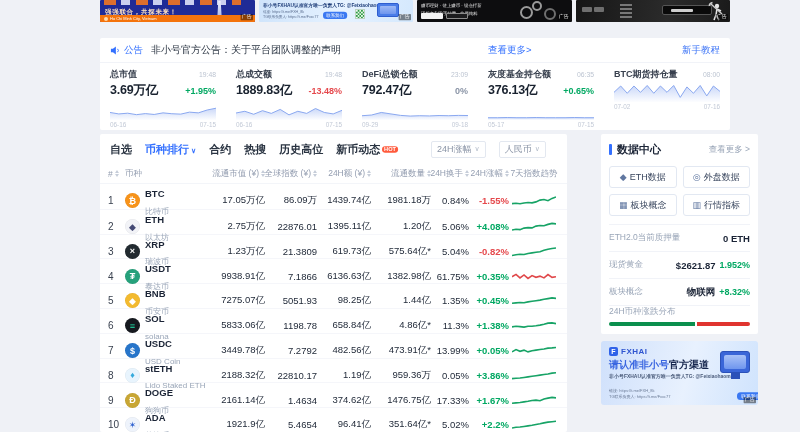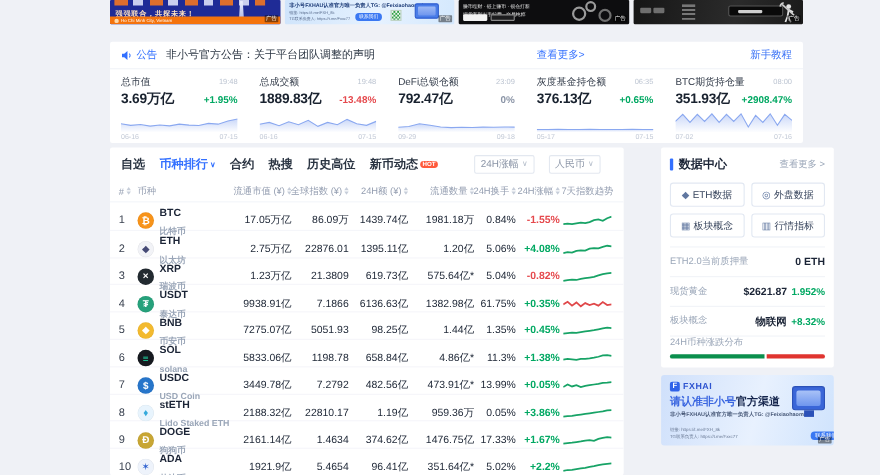--- a/index.html
+++ b/index.html
@@ -49,21 +49,21 @@
   .infoblock{left:100px;top:38px;width:630px;height:92px;background:#fff;border-radius:2px;}
   .notice{height:25px;display:flex;align-items:center;padding:0 10px;border-bottom:1px solid #f1f3f8;position:relative;}
   .notice .spk{margin-right:3px;}
   .notice-tag{color:#3370ff;font-size:9.5px;margin-right:8px;}
   .notice-text{font-size:10px;color:#2a3442;}
   .notice-more{position:absolute;left:388px;color:#3370ff;font-size:9.5px;cursor:pointer;}
   .notice-right{position:absolute;right:10px;color:#3b73f6;font-size:9.5px;cursor:pointer;}
   .stats{display:flex;height:64px;}
   .stat{width:126px;padding:5px 10px 3px;position:relative;}
   .s-top{display:flex;justify-content:space-between;align-items:center;}
-  .s-label{font-size:9px;font-weight:normal;color:#38404e;}
+  .s-label{font-size:9px;font-weight:bold;color:#38404e;}
   .s-time{font-size:8px;transform:scale(.85);transform-origin:100% 50%;color:#bcc4d1;}
   .s-val{display:flex;justify-content:space-between;align-items:baseline;margin-top:1px;}
   .s-value{font-size:12.5px;font-weight:bold;color:#19222f;letter-spacing:-.2px;}
   .s-chg{font-size:9px;font-weight:bold;}
   .up{color:#00a862;} .down{color:#e5494d;} .flat{color:#8a94a6;}
   svg.s-spark{display:block;width:106px;height:20px;color:#8aa8f0;margin-top:1px;}
   .s-dates{display:flex;justify-content:space-between;font-size:8px;transform:scale(.8);transform-origin:0 50%;width:125%;color:#c2c9d6;}
 
   
   .main{left:100px;top:134px;width:467px;height:298px;background:#fff;border-radius:2px;overflow:hidden;}
@@ -86,21 +86,21 @@
   .sorticon{display:inline-flex;flex-direction:column;margin-left:2px;}
   .sorticon.on::before{content:"";width:0;height:0;border:2.5px solid transparent;border-bottom:3px solid #c6cdd9;margin-bottom:1px;}
   .sorticon.on::after{content:"";width:0;height:0;border:2.5px solid transparent;border-top:3px solid #c6cdd9;}
   .row{height:24.8px;cursor:pointer;}
   .row+.row{border-top:1px solid #f5f6fa;}
   .rank{font-size:10px;color:#39414f;}
   .coin{display:flex;align-items:center;gap:5px;min-width:0;}
   .cicon{width:15px;height:15px;border-radius:50%;display:flex;align-items:center;justify-content:center;font-size:9px;font-weight:bold;flex:0 0 auto;box-shadow:inset 0 0 0 .5px rgba(0,0,0,.06);}
   .cnames{line-height:1.05;min-width:0;}
   .csym{font-size:9.5px;font-weight:bold;color:#1b2436;}
-  .cname{font-size:8px;transform:scale(.85);transform-origin:0 50%;color:#9aa6b8;white-space:nowrap;font-weight:bold;}
+  .cname{font-size:8px;transform:scale(.85);transform-origin:0 50%;color:#9aa6b8;white-space:nowrap;}
   .num{font-size:9.5px;color:#222b3a;text-align:right;white-space:nowrap;}
   .chg{font-size:9.5px;font-weight:bold;text-align:right;}
   .sparkcell{display:flex;justify-content:center;}
   svg.spark{width:44px;height:13px;}
   svg.spark.up{color:#17a366;} svg.spark.down{color:#e0484a;}
 
   
   .sidebar{left:573px;top:134px;width:157px;margin-left:28px;}
   .panel{background:#fff;border-radius:2px;padding:8px;}
   .phead{display:flex;align-items:center;}
@@ -293,24 +293,20 @@
           <span>05-17</span>
           <span>07-15</span>
         </div>
       </div>
 
       <div class="stat">
         <div class="s-top">
           <span class="s-label">BTC期货持仓量</span>
           <span class="s-time">08:00</span>
         </div>
-        <div class="s-val">
-          <span class="s-value">351.93亿</span>
-          <span class="s-chg up">+2908.47%</span>
-        </div>
         <svg class="s-spark" viewBox="0 0 100 30" preserveAspectRatio="none">
           <polygon points="0,30 0.0,15.5 6.3,6.0 12.5,16.9 18.8,6.0 25.0,15.5 31.3,5.2 37.5,16.9 43.8,6.0 50.0,15.5 56.3,5.2 62.5,23.1 68.8,7.4 75.0,16.9 81.3,5.2 87.5,20.9 93.8,6.0 100.0,14.1 100,30" fill="url(#gradBlue)"></polygon>
           <polyline points="0.0,15.5 6.3,6.0 12.5,16.9 18.8,6.0 25.0,15.5 31.3,5.2 37.5,16.9 43.8,6.0 50.0,15.5 56.3,5.2 62.5,23.1 68.8,7.4 75.0,16.9 81.3,5.2 87.5,20.9 93.8,6.0 100.0,14.1" fill="none" stroke="currentColor" stroke-width="1" vector-effect="non-scaling-stroke"></polyline>
         </svg>
         <div class="s-dates">
           <span>07-02</span>
           <span>07-16</span>
         </div>
       </div>
 

